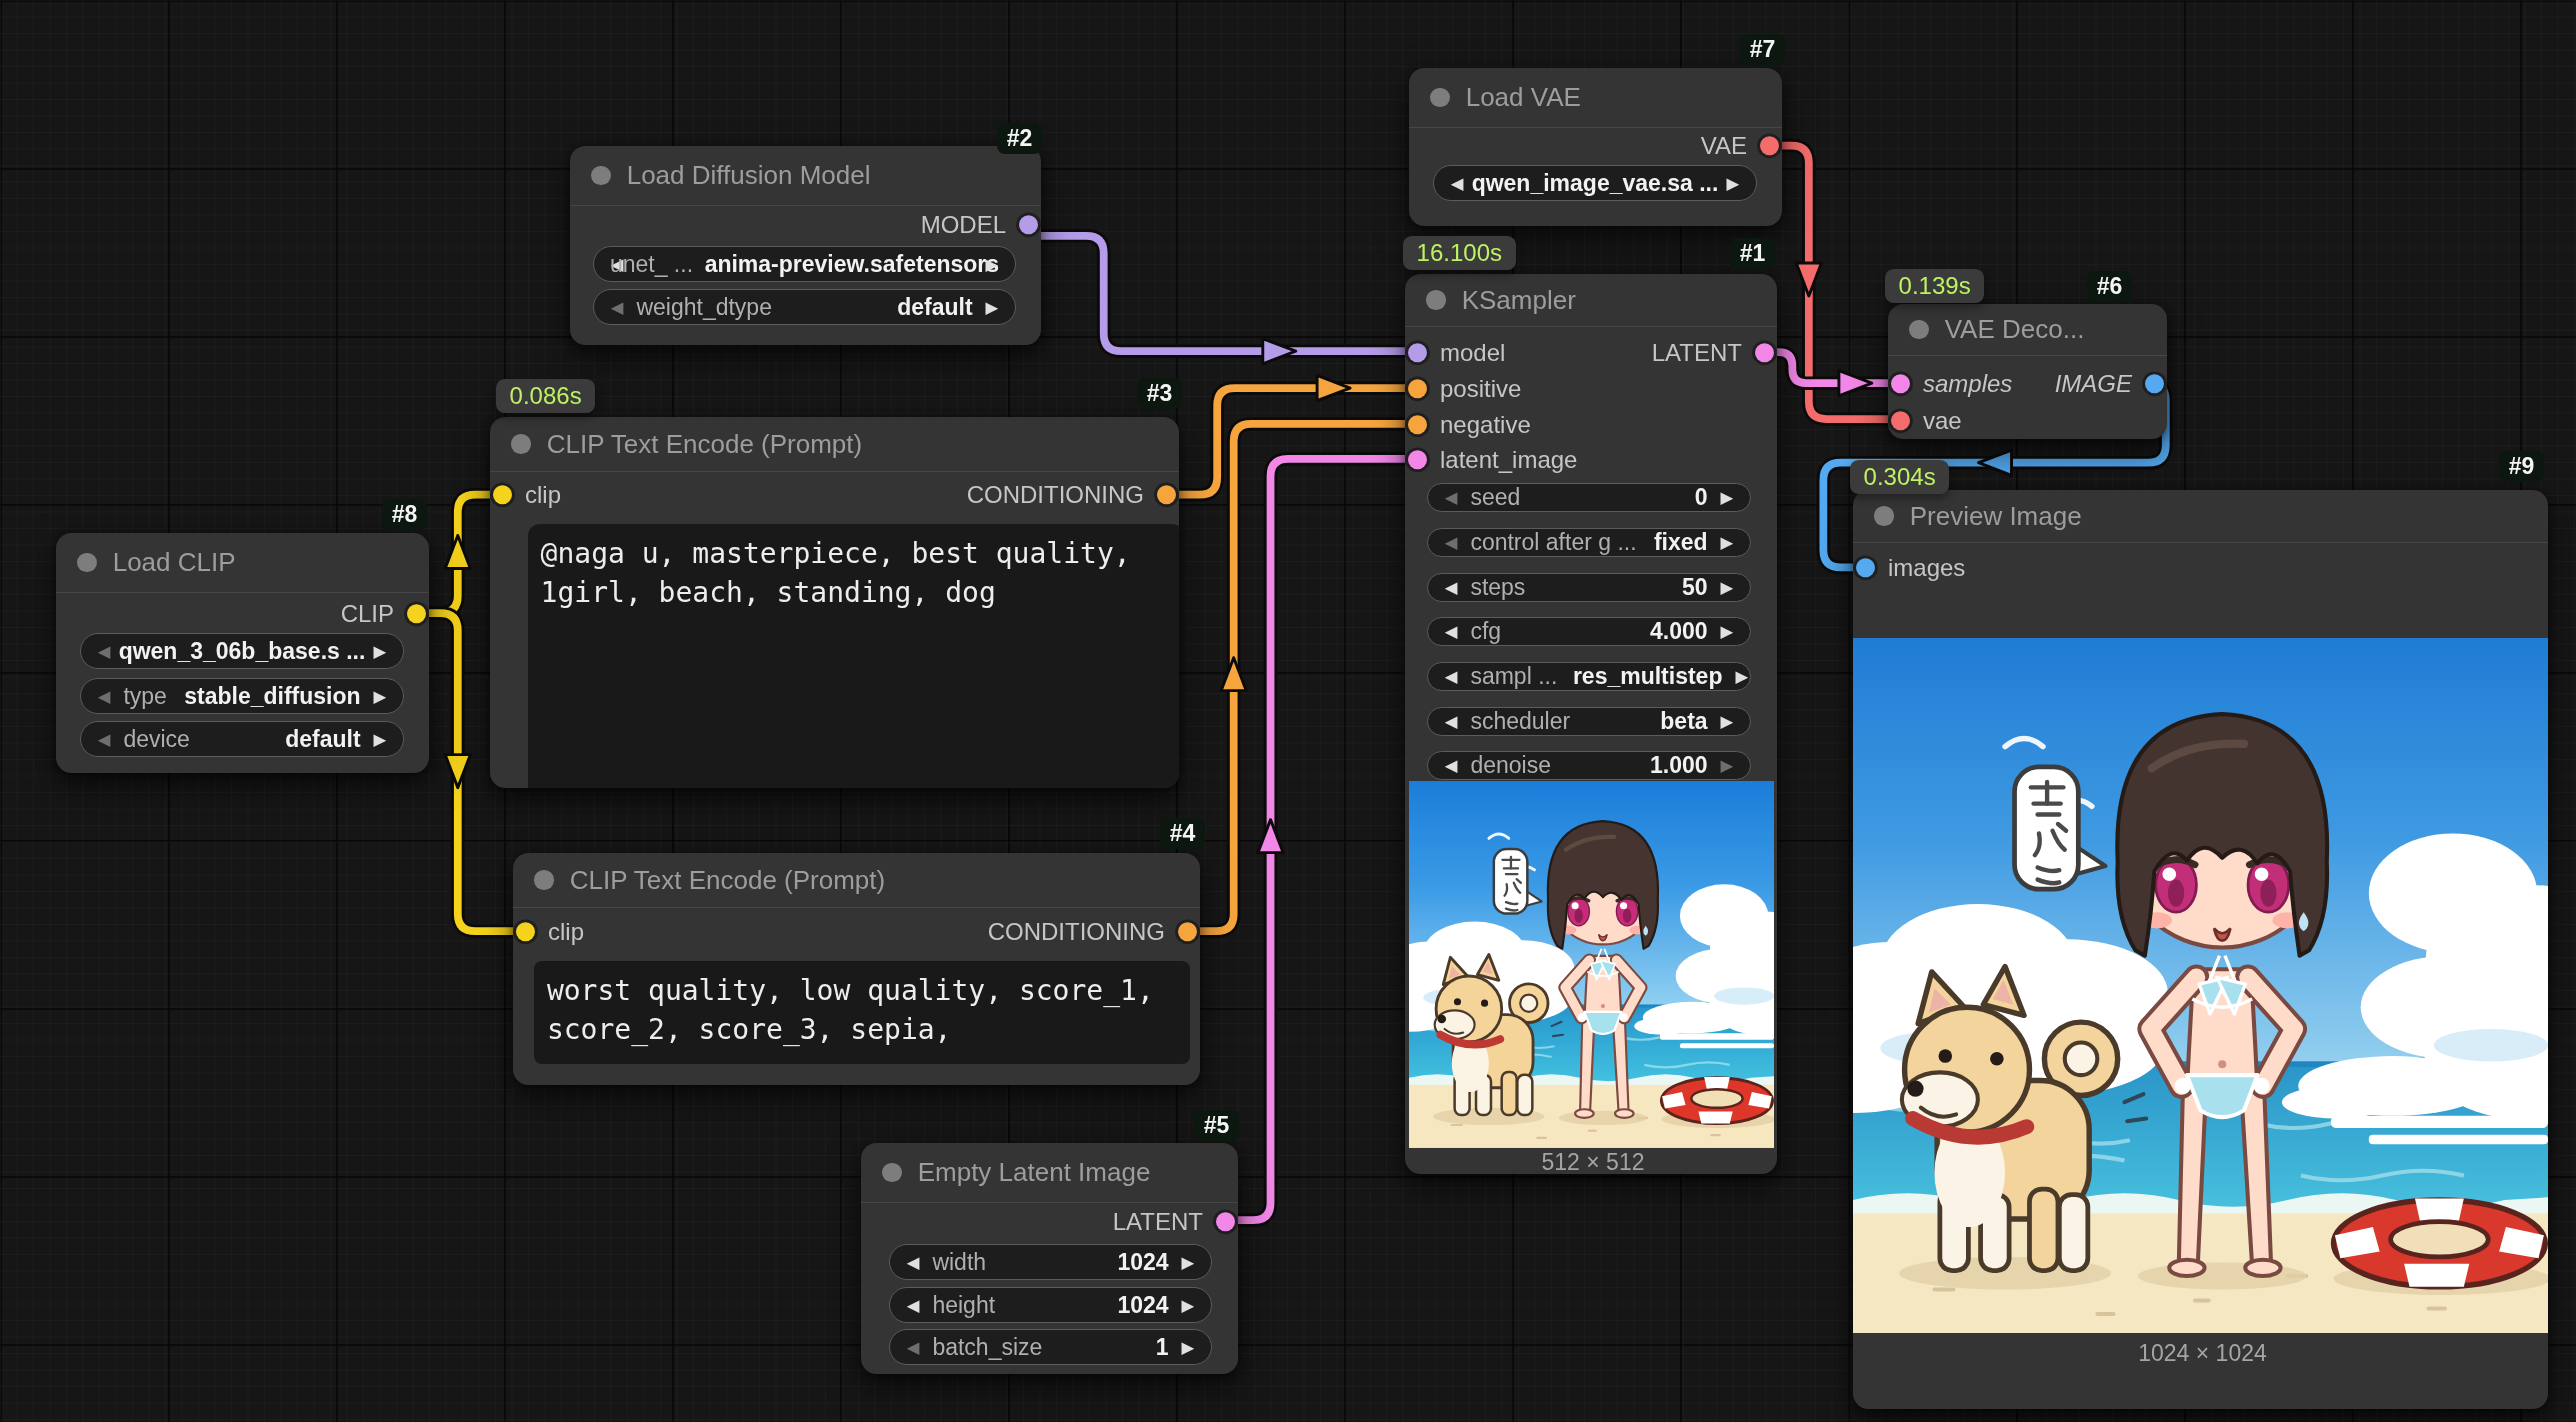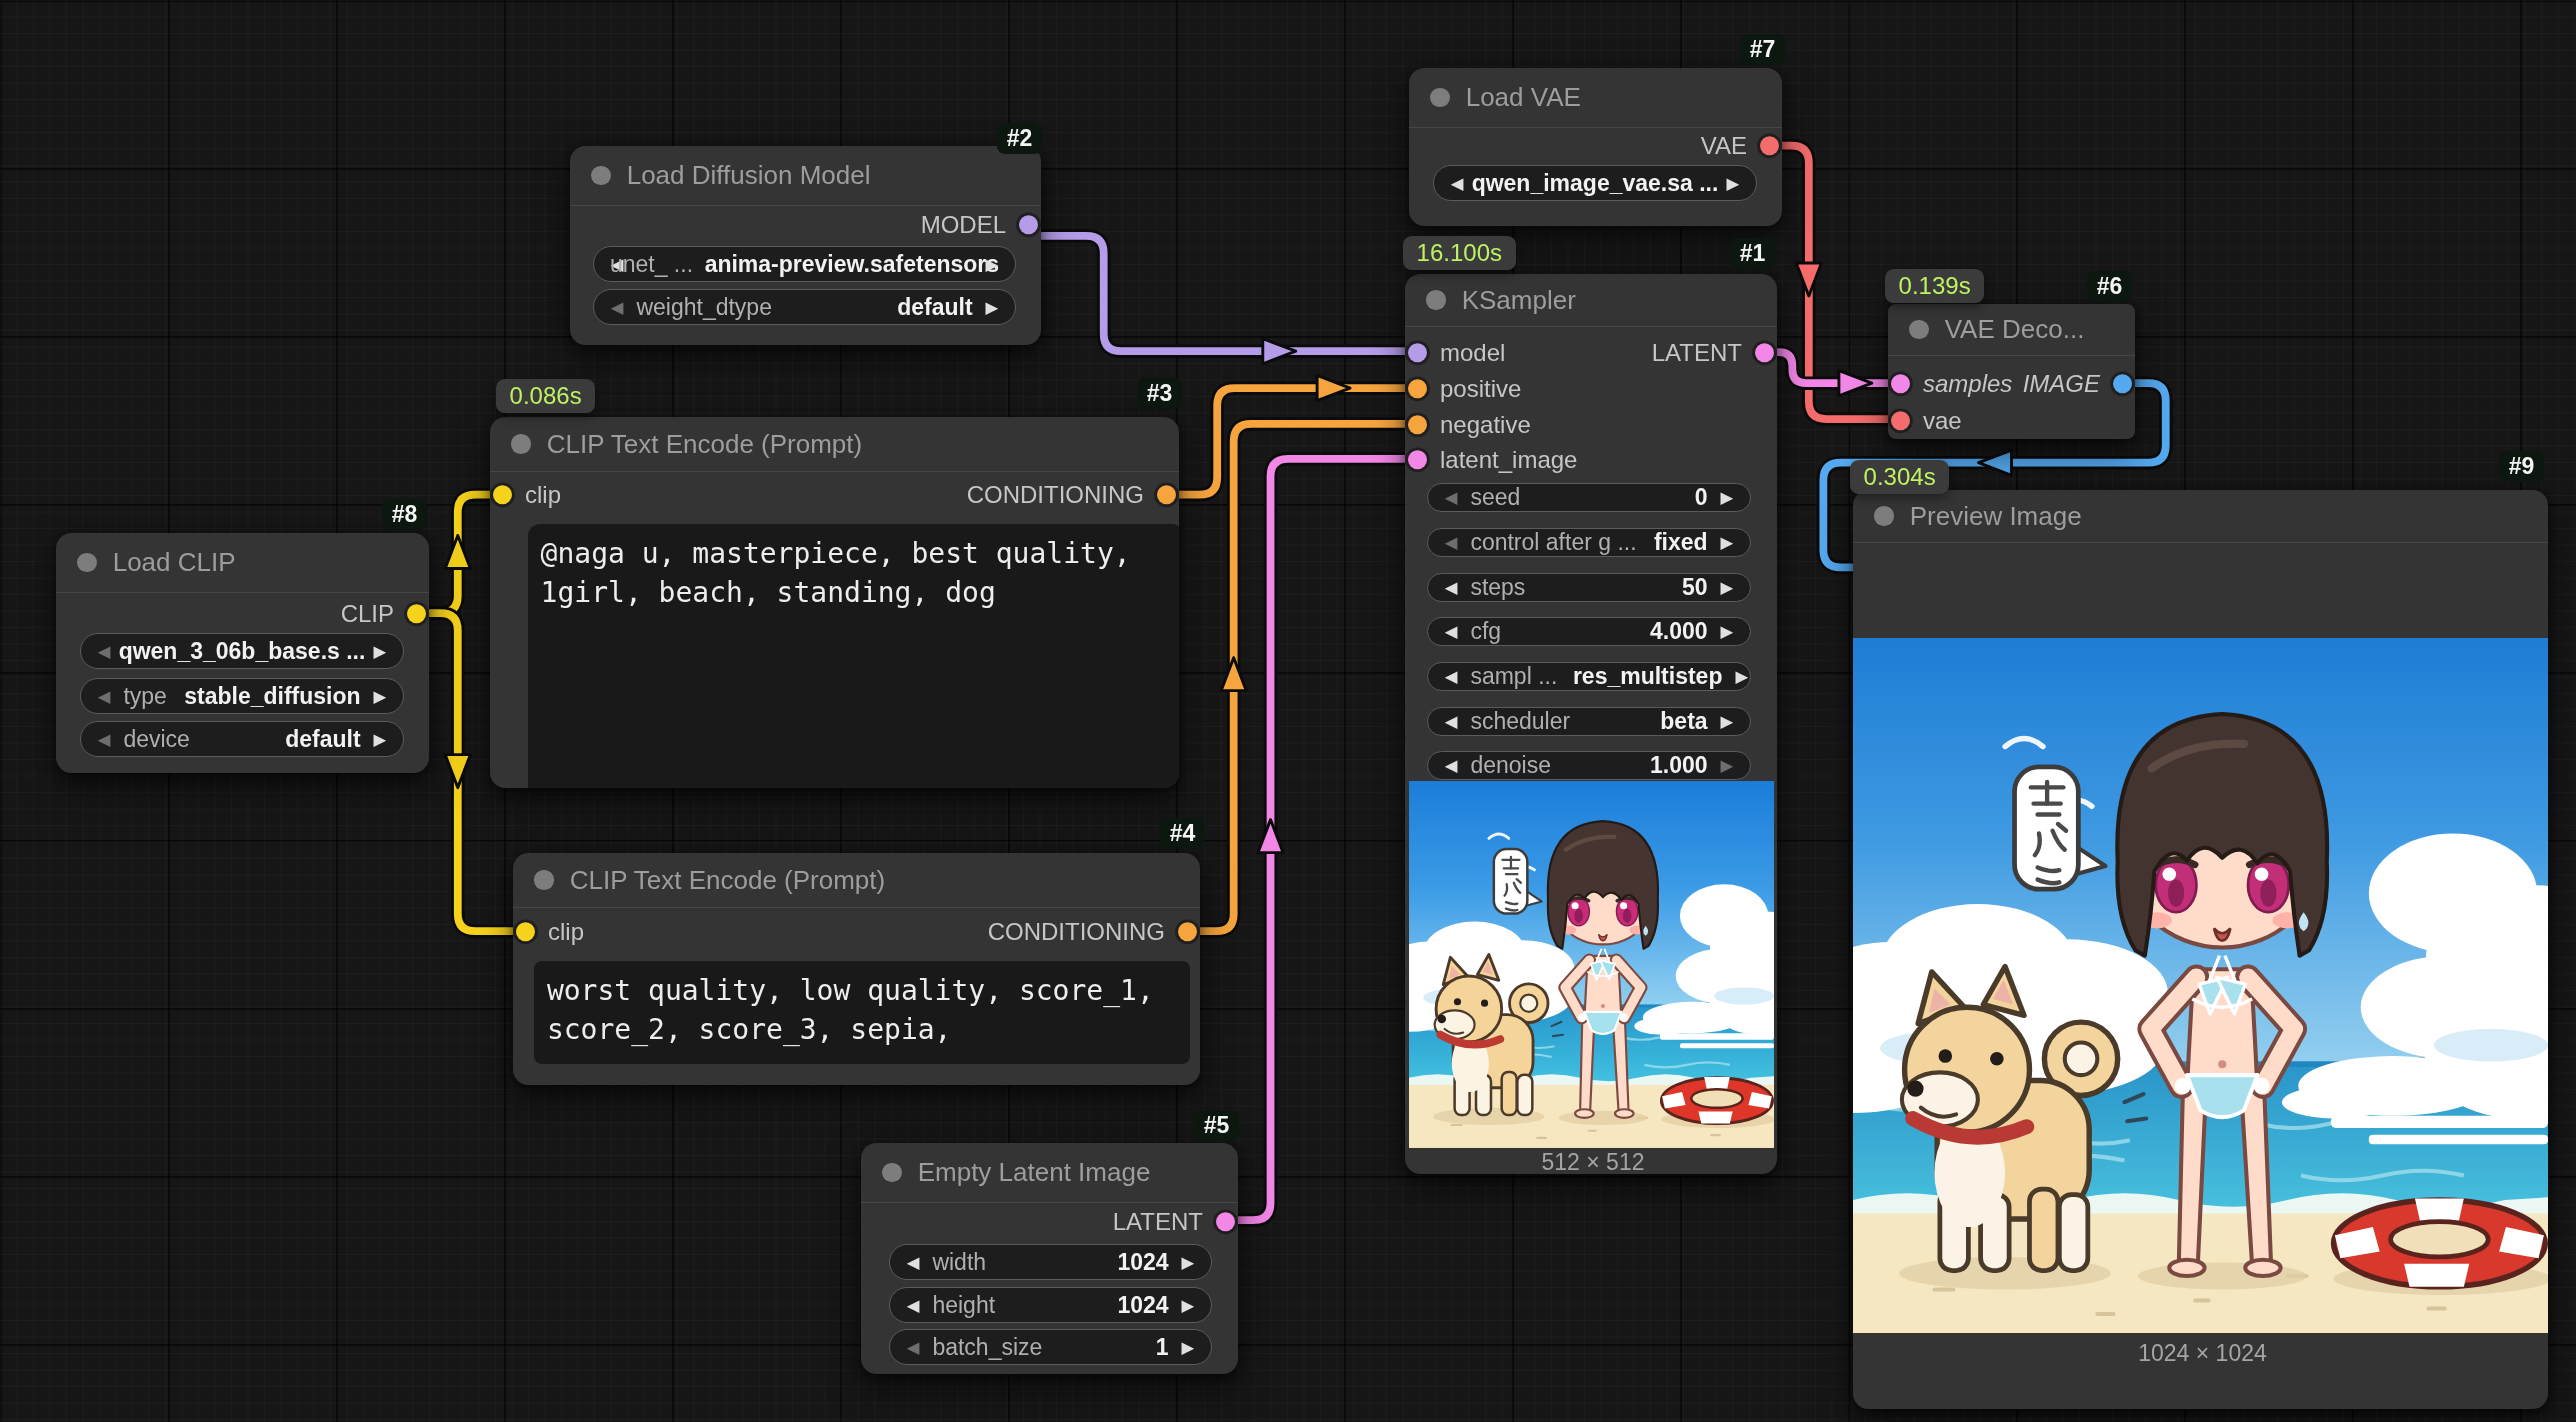--- a/index.html
+++ b/index.html
@@ -388,41 +388,45 @@
         <span class="sp"></span>
       <span class="wvalue">1.000</span>
       <span class="arr dim">▶</span>
     </div>
     <svg class="node-image thumb" style="top:507px;left:3.9px;" width="365" height="367" viewBox="0 0 376 378">
       <use href="#beach" width="376" height="378"></use>
     </svg>
     <div class="caption" style="top:875px;">512 × 512</div>
   </div>
 
-  <div class="node" style="left:1888px;top:304px;width:247px;height:135px;border-radius:8px;">
+  <div class="node" style="left:1888px;top:304px;width:279px;height:135px;">
     <div class="node-header" style="height:52px;">
       <span class="collapse-dot"></span>
       <span class="node-title">VAE Deco...</span>
     </div>
     <div class="row" style="top:67px;font-style:italic;">
       <span class="dot in c-latent"></span>
       <span class="port-label in">samples</span>
       <span class="port-label out">IMAGE</span>
       <span class="dot out c-image"></span>
     </div>
     <div class="row" style="top:104px;">
       <span class="dot in c-vae"></span>
       <span class="port-label in">vae</span>
     </div>
   </div>
 
   <div class="node" style="left:1853px;top:490px;width:695px;height:919px;">
     <div class="node-header" style="height:53px;">
       <span class="collapse-dot"></span>
       <span class="node-title">Preview Image</span>
+    </div>
+    <div class="row" style="top:65px;">
+      <span class="dot in c-image"></span>
+      <span class="port-label in">images</span>
     </div>
     <svg class="node-image" style="top:148px;left:0;" width="695" height="695" viewBox="0 0 717 717">
       <use href="#beach" width="717" height="717"></use>
     </svg>
     <div class="caption" style="top:850px;">1024 × 1024</div>
   </div>
 
   <div class="node" style="left:490px;top:417px;width:689px;height:371px;">
     <div class="node-header">
       <span class="collapse-dot"></span>

